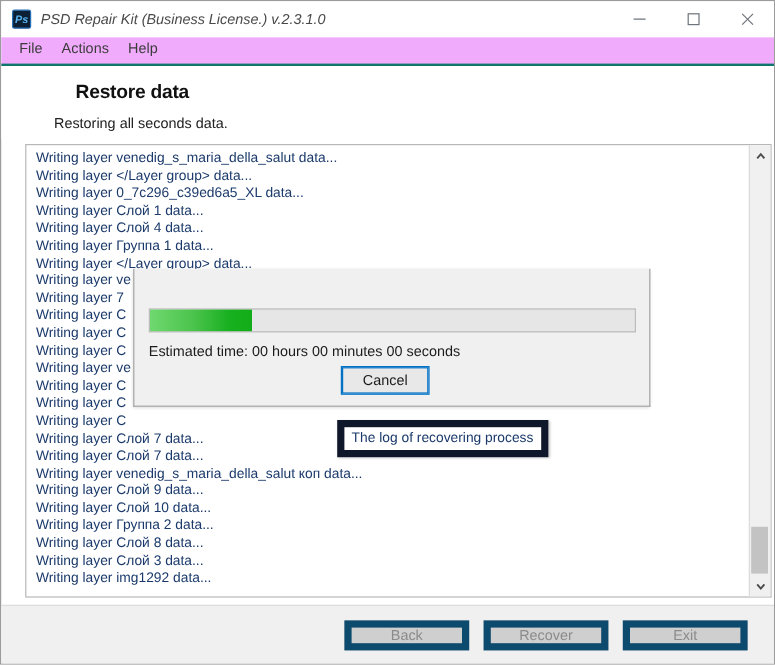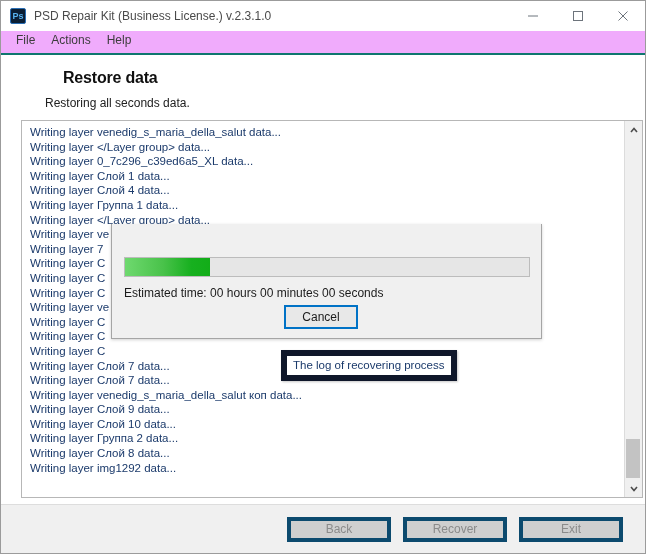--- a/index.html
+++ b/index.html
@@ -24,20 +24,21 @@
     overflow: hidden;
   }
 
   
   #titlebar {
     position: relative;
     height: 30px;
     background: #ffffff;
     display: flex;
     align-items: center;
+    font-style: italic;
   }
   #app-icon {
     width: 16px;
     height: 16px;
     margin-left: 9px;
     margin-right: 8px;
     border-radius: 2px;
     background: #0b1f35;
     border: 1px solid #2a6fb5;
     box-sizing: border-box;
@@ -246,21 +247,21 @@
     align-items: center;
     justify-content: flex-end;
     padding-right: 22px;
     gap: 12px;
   }
   .footer-btn {
     width: 104px;
     height: 25px;
     box-sizing: border-box;
     background: #cfcfcf;
-    border: 4px solid #0c4a6e;
+    border: 6px solid #0c4a6e;
     font-size: 12px;
     color: #8b8b8b;
     display: flex;
     align-items: center;
     justify-content: center;
     font-family: "Liberation Sans", sans-serif;
   }
 </style>
 </head>
 <body>
@@ -321,20 +322,21 @@
         <div class="log-line">Writing layer С</div>
         <div class="log-line">Writing layer С</div>
         <div class="log-line">Writing layer С</div>
         <div class="log-line">Writing layer Слой 7 data...</div>
         <div class="log-line">Writing layer Слой 7 data...</div>
         <div class="log-line">Writing layer venedig_s_maria_della_salut коп data...</div>
         <div class="log-line">Writing layer Слой 9 data...</div>
         <div class="log-line">Writing layer Слой 10 data...</div>
         <div class="log-line">Writing layer Группа 2 data...</div>
         <div class="log-line">Writing layer Слой 8 data...</div>
+        <div class="log-line">Writing layer Слой 3 data...</div>
         <div class="log-line">Writing layer img1292 data...</div>
       </div>
     <div id="log-scroll">
       <div class="sb-arrow" id="sb-up">
         <svg width="8" height="6" viewBox="0 0 8 6">
             <polyline points="1,5 4,1.5 7,5" fill="none" stroke="#4c4c4c" stroke-width="1.6"></polyline>
           </svg>
       </div>
       <div id="sb-thumb"></div>
       <div class="sb-arrow" id="sb-down">

